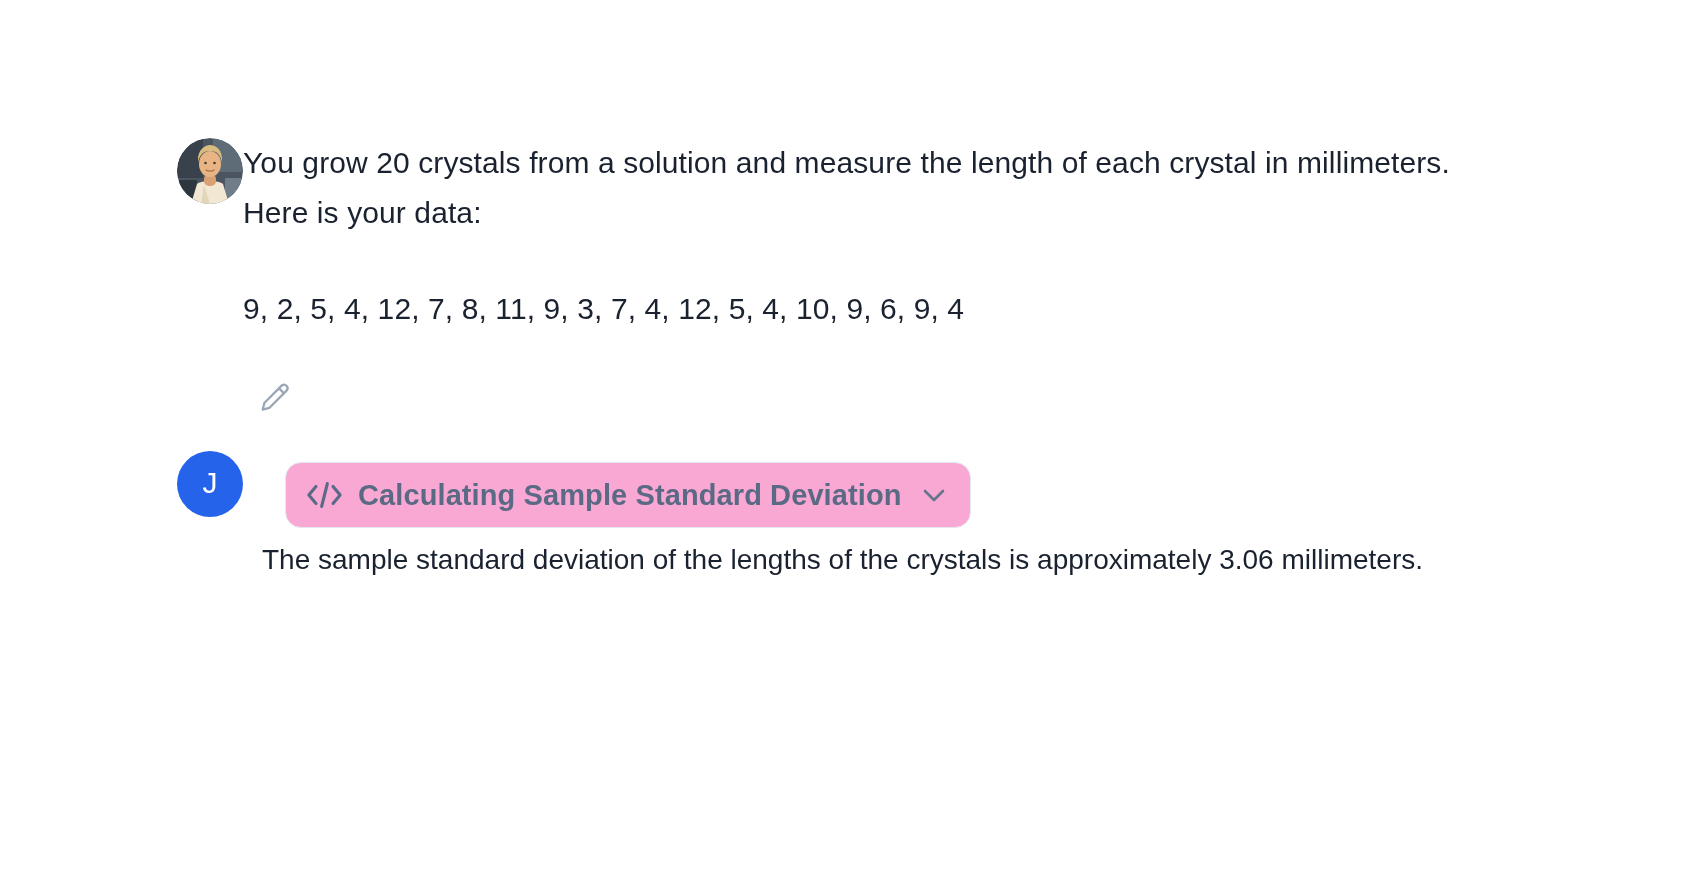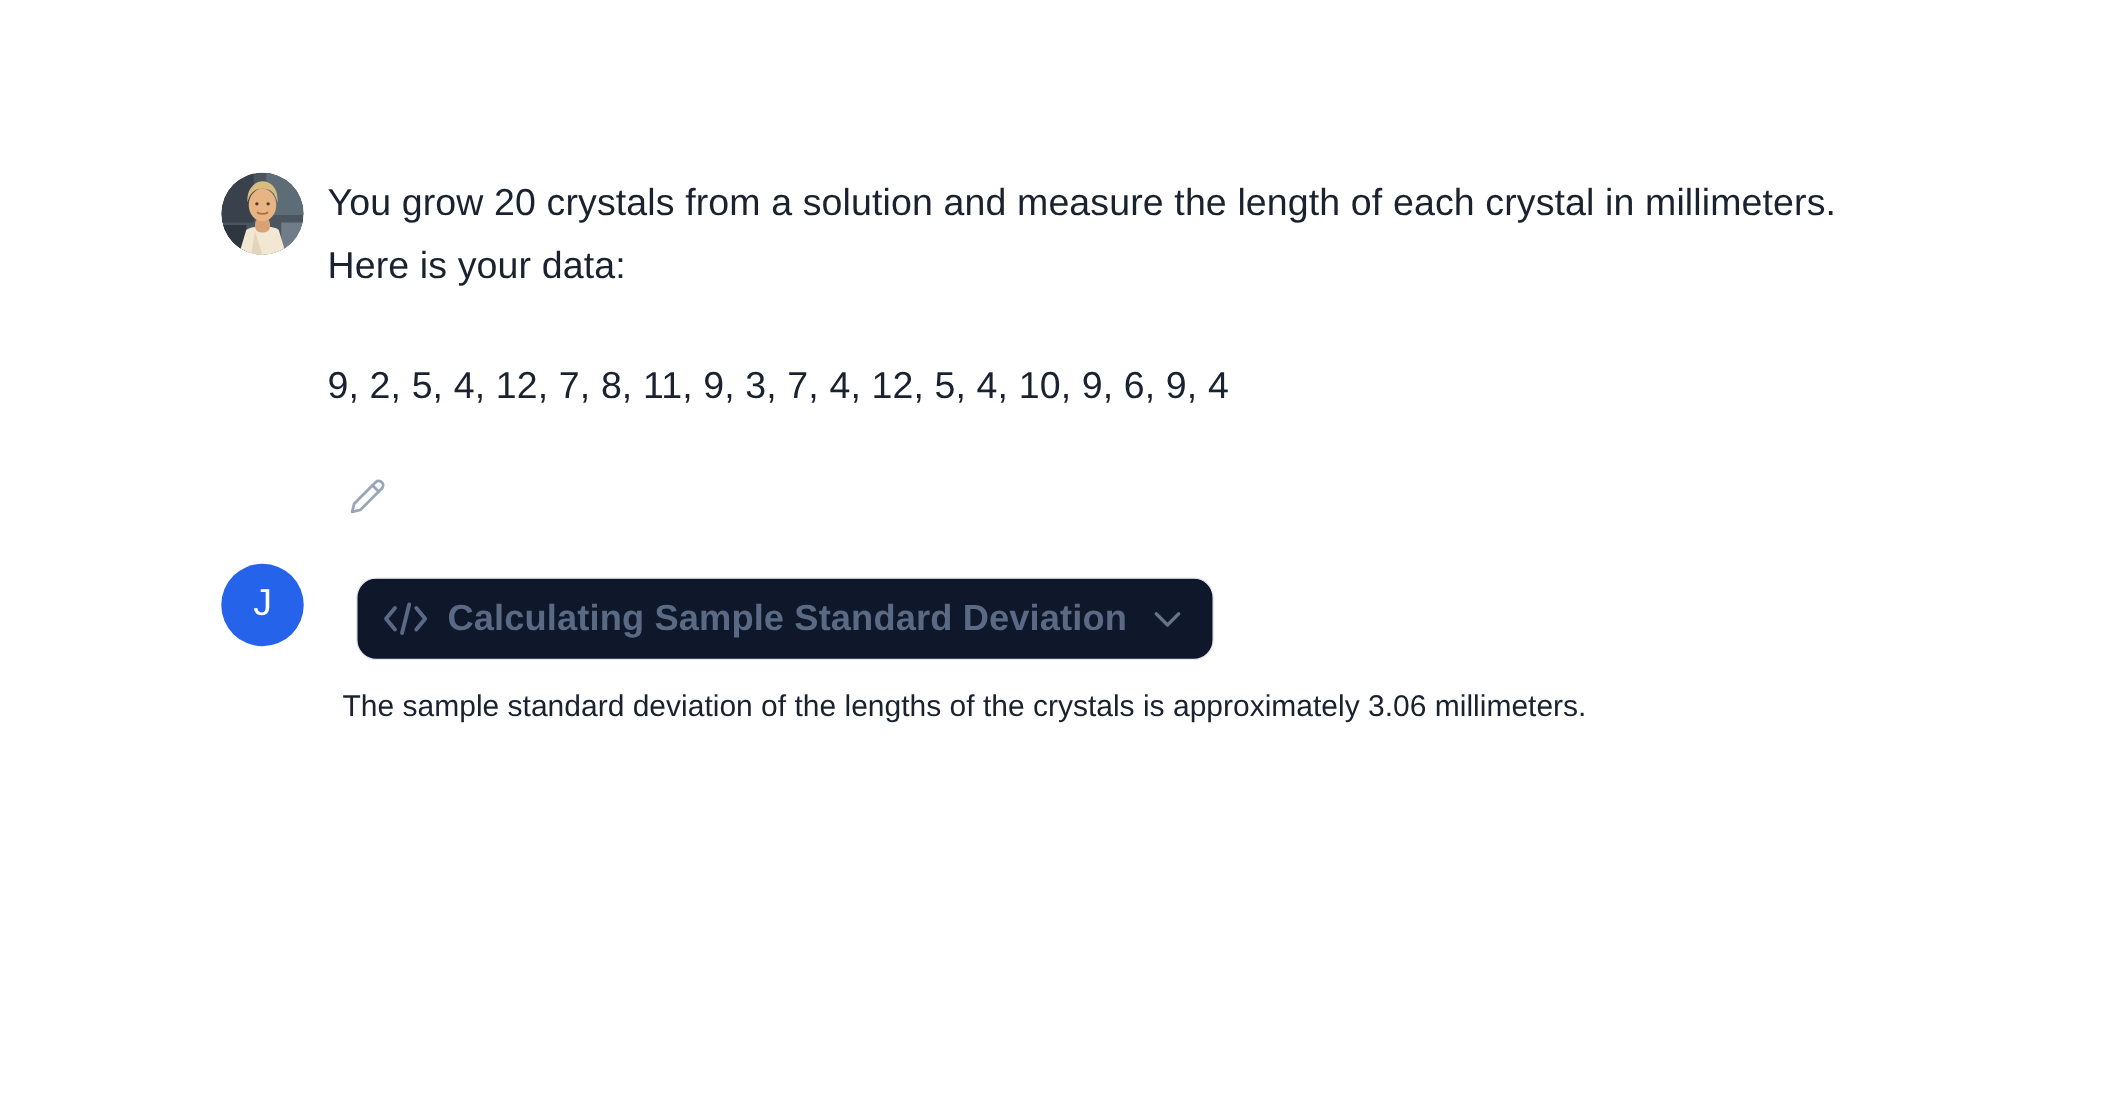--- a/index.html
+++ b/index.html
@@ -16,56 +16,56 @@
     flex: 0 0 66px; overflow: hidden;
     display: flex; align-items: center; justify-content: center;
   }
   .avatar-photo svg { display: block; width: 66px; height: 66px; }
   .avatar-initial {
     background: #2563eb; color: #ffffff;
     font-size: 30px; font-weight: 400; line-height: 1;
   }
   .avatar-initial span { transform: translateY(-1px); }
 
-  .content { margin-left: 19px; max-width: 1210px; }
+  .content { max-width: 1210px; }
 
   .content p {
     font-size: 30px; line-height: 50px; color: #1a2230;
     margin: 0 0 46px 0; letter-spacing: 0.1px;
   }
   .content p:last-child { margin-bottom: 0; }
 
   .edit-btn {
     background: none; border: none; padding: 0;
     margin: 2px 0 0 16px; cursor: pointer; display: block;
   }
   .edit-btn svg { display: block; }
 
   .assistant-content { margin-left: 19px; max-width: 1210px; }
 
   .tool-chip {
     margin: 11px 0 0 23px;
     height: 66px;
     display: inline-flex; align-items: center;
-    background: #0f172a;
+    background: #f9a8d4;
     border: 1.5px solid #e4e8ee;
     border-radius: 16px;
     padding: 0 24px 0 20px;
     cursor: pointer;
     font-family: "Liberation Sans", sans-serif;
   }
   .tool-chip .chip-icon { display: block; margin-right: 15px; }
   .tool-chip .chip-label {
     font-size: 29px; font-weight: 600; color: #5b6a84; letter-spacing: 0.1px;
     white-space: nowrap;
   }
   .tool-chip .chip-chevron { display: block; margin-left: 20px; }
 
   .response { margin-top: 6px; }
-  .response p { font-size: 24px; line-height: 52px; margin: 12px; }
+  .response p { font-size: 28px; line-height: 52px; margin: 0; }
 </style>
 </head>
 <body>
 
 <div class="conversation">
 
   <div class="message">
     <div class="avatar avatar-photo">
       <svg viewBox="0 0 66 66" aria-hidden="true">
         <defs>

